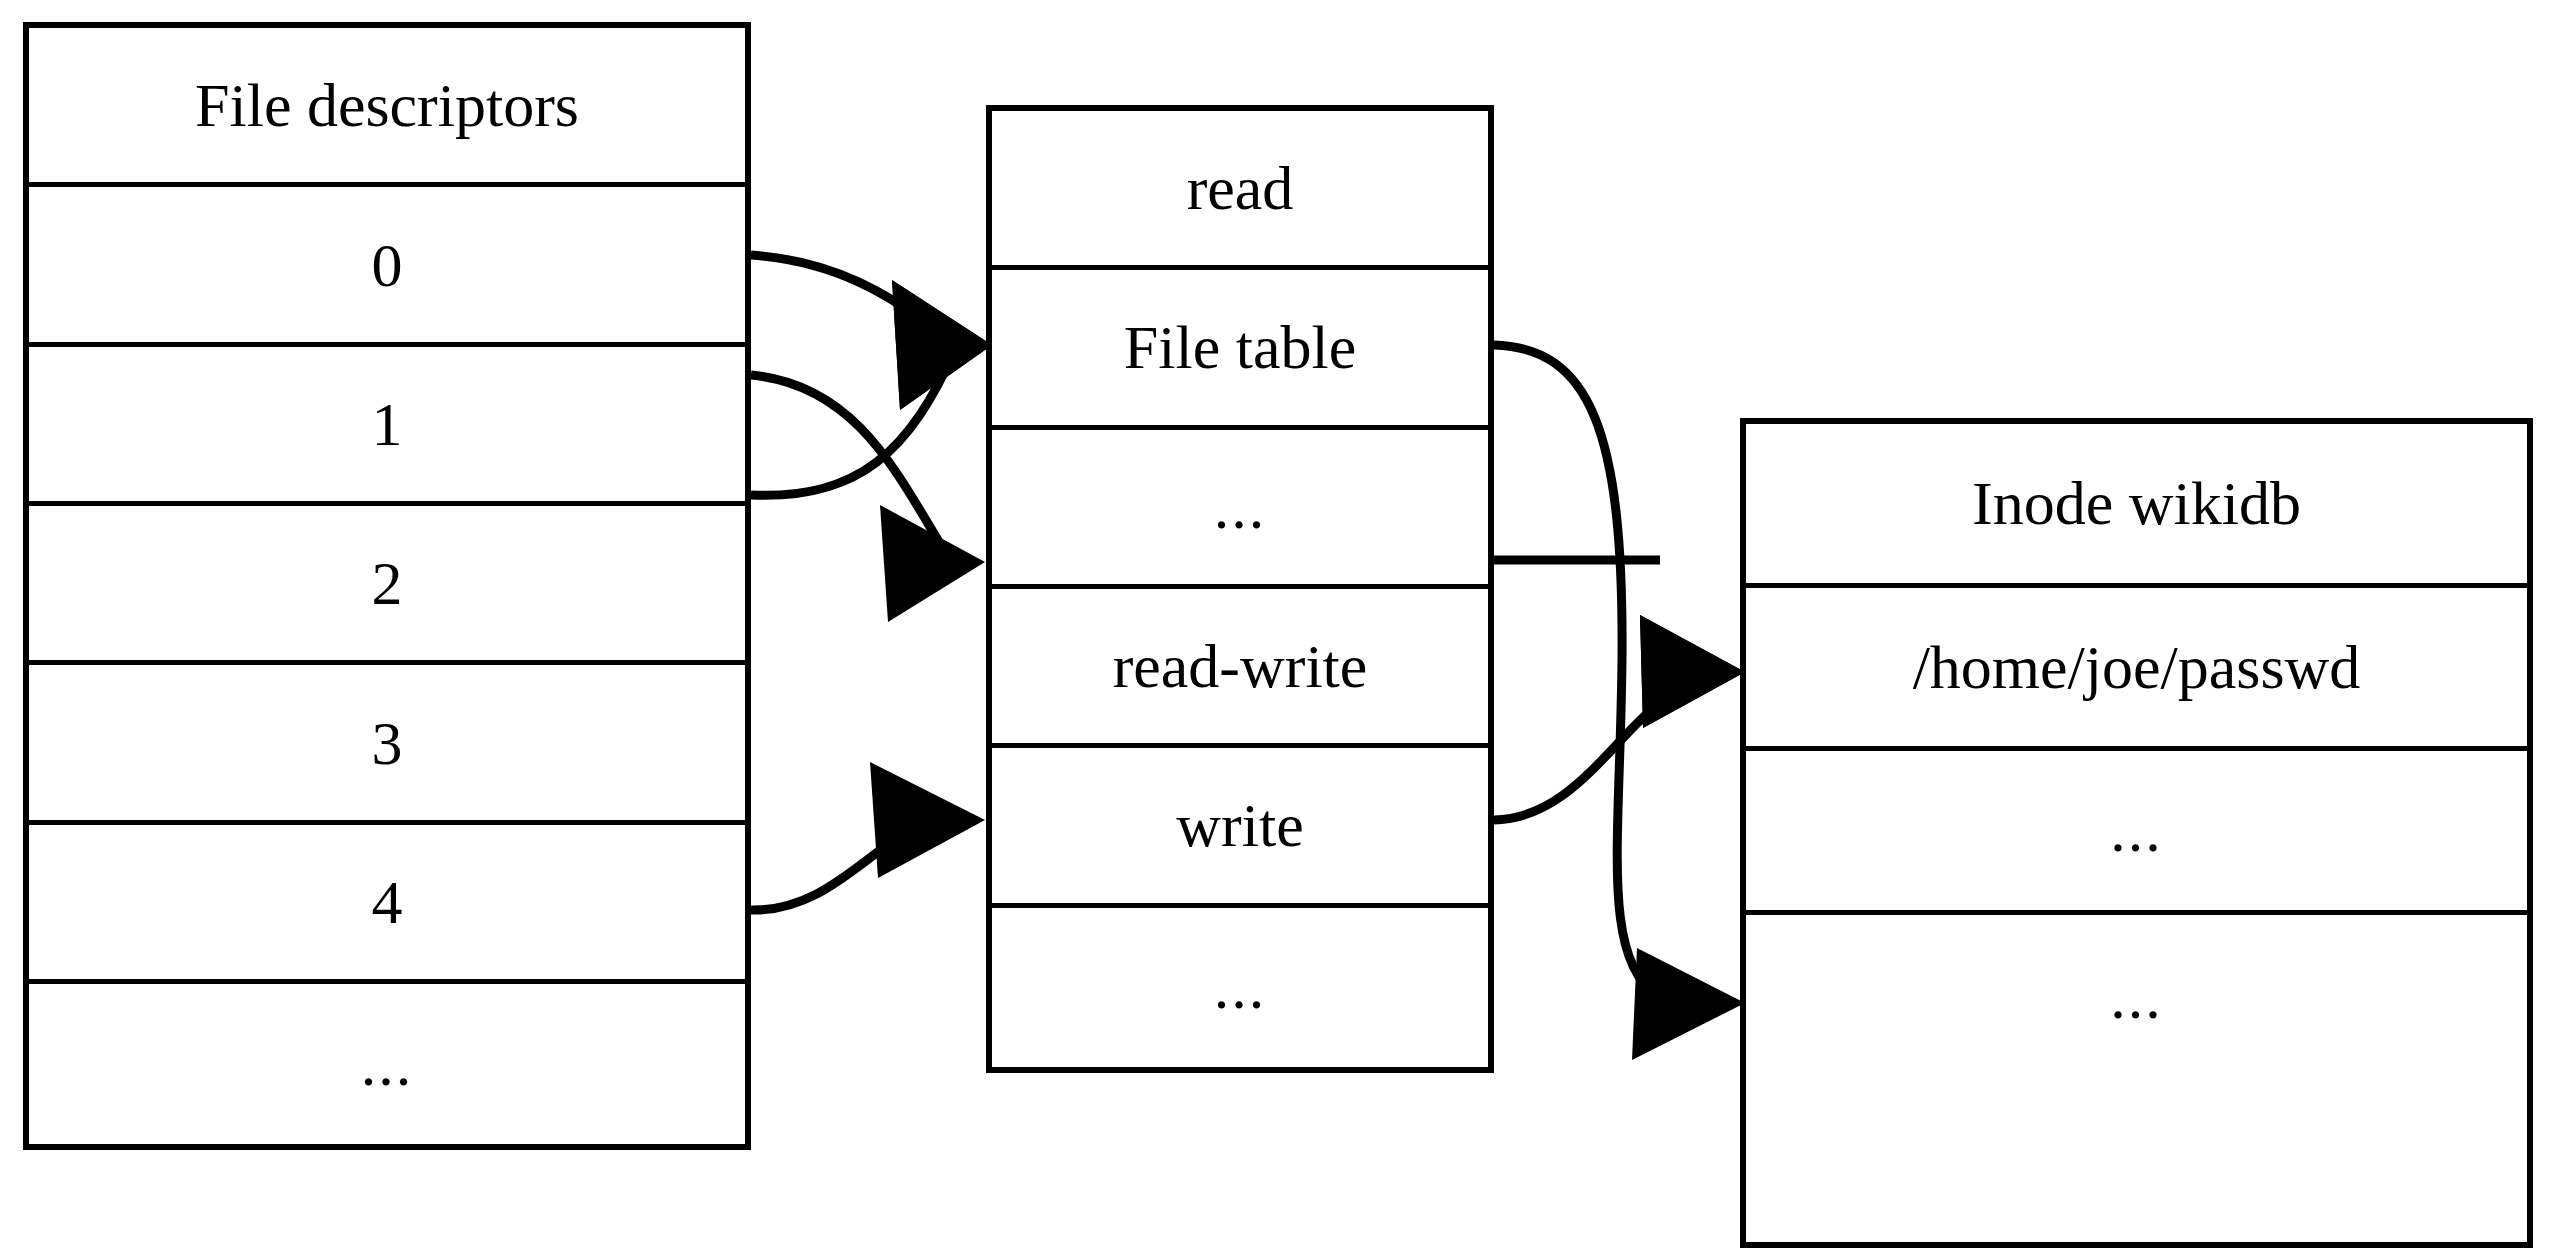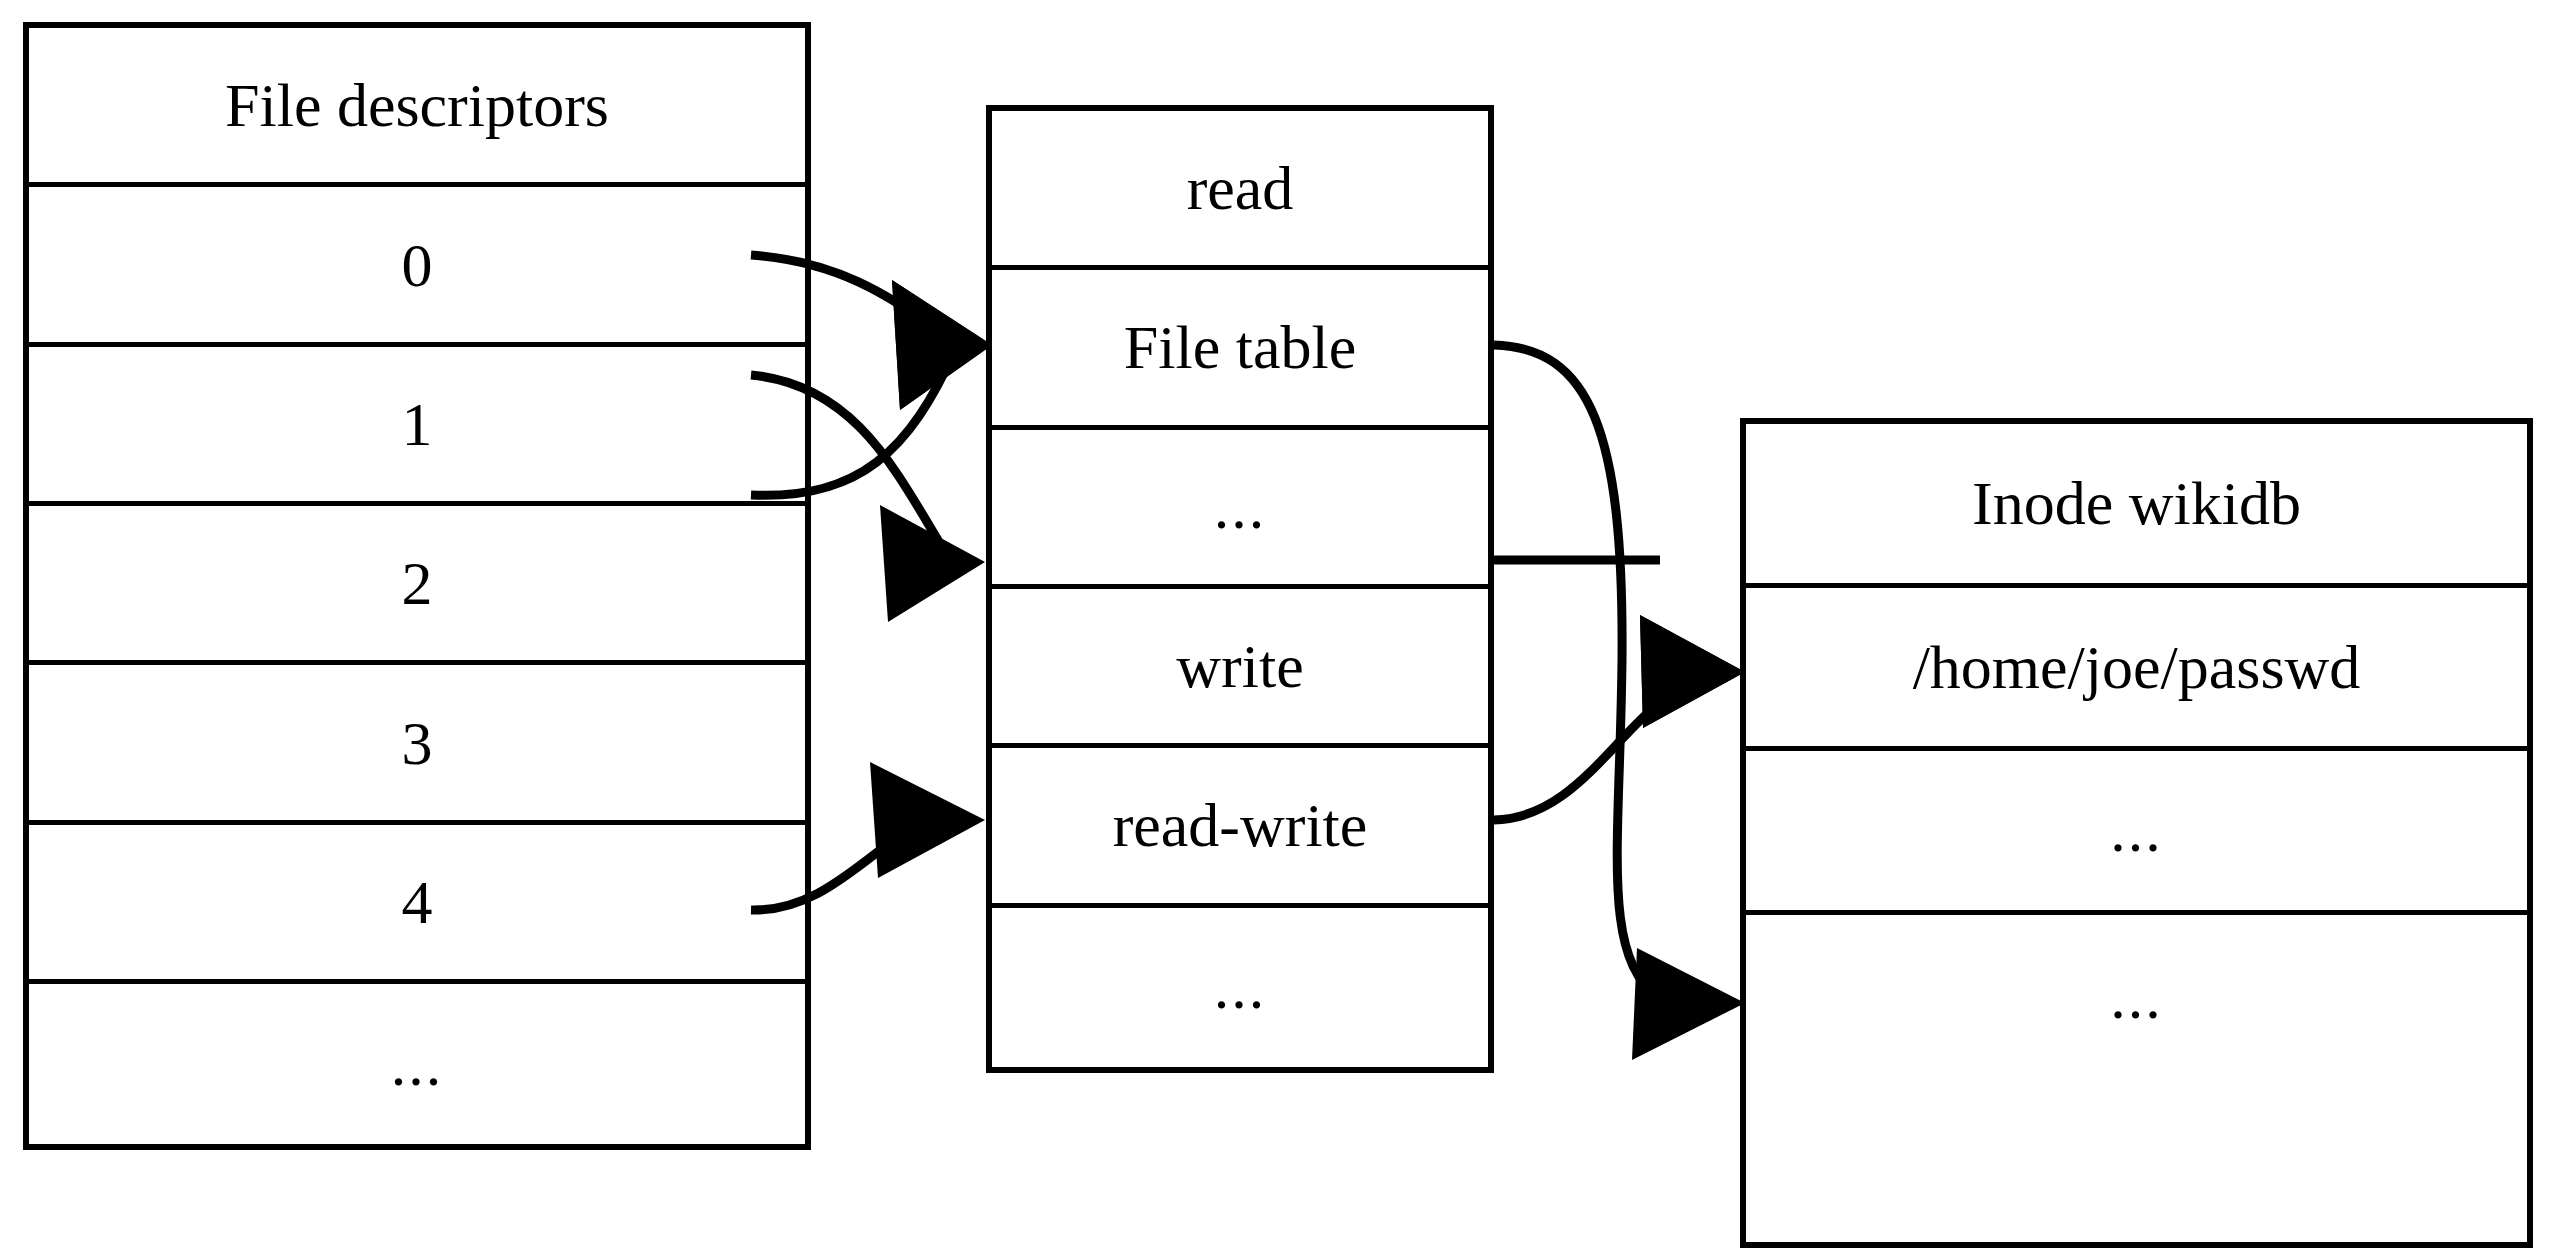--- a/index.html
+++ b/index.html
@@ -34,21 +34,21 @@
     white-space: nowrap;
     line-height: 1;
   }
   .row:last-child { border-bottom: none; }
   .row.header { font-size: 62px; }
   .row.cell   { font-size: 62px; }
   .row.ellipsis { font-size: 62px; letter-spacing: 2px; }
 
   
   #fd-table {
-    left: 23px;  top: 22px;  width: 788px; height: 1128px;
+    left: 23px;  top: 22px;  width: 728px; height: 1128px;
   }
   #fd-table .row { height: 14.28%; }
 
   #ft-table {
     left: 986px; top: 105px; width: 508px; height: 968px;
   }
   #ft-table .row { height: 16.666%; }
 
   #inode-table {
     left: 1740px; top: 418px; width: 793px; height: 830px;
@@ -81,22 +81,22 @@
     <div class="row cell">2</div>
     <div class="row cell">3</div>
     <div class="row cell">4</div>
     <div class="row ellipsis">...</div>
   </div>
 
   <div class="table-box" id="ft-table">
     <div class="row cell">read</div>
     <div class="row header">File table</div>
     <div class="row ellipsis">...</div>
+    <div class="row cell">read-write</div>
     <div class="row cell">write</div>
-    <div class="row cell">read-write</div>
     <div class="row ellipsis">...</div>
   </div>
 
   <div class="table-box" id="inode-table">
     <div class="row header">Inode wikidb</div>
     <div class="row cell">/home/joe/passwd</div>
     <div class="row ellipsis">...</div>
     <div class="row ellipsis">...</div>
   </div>
 

